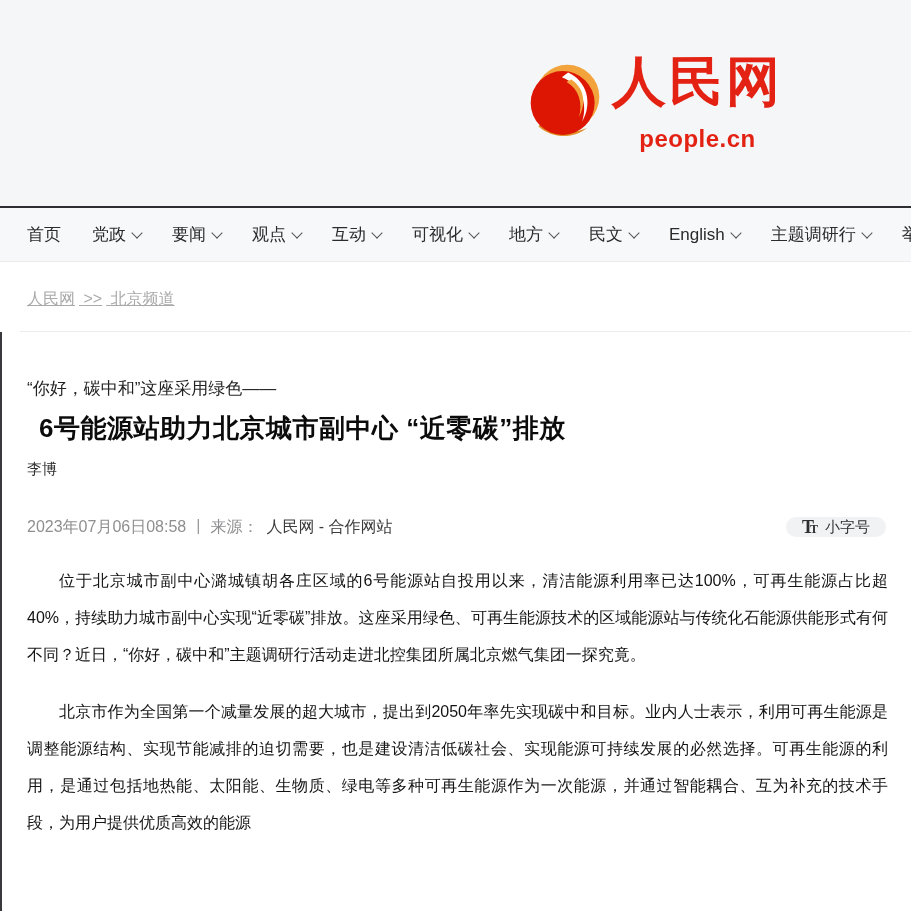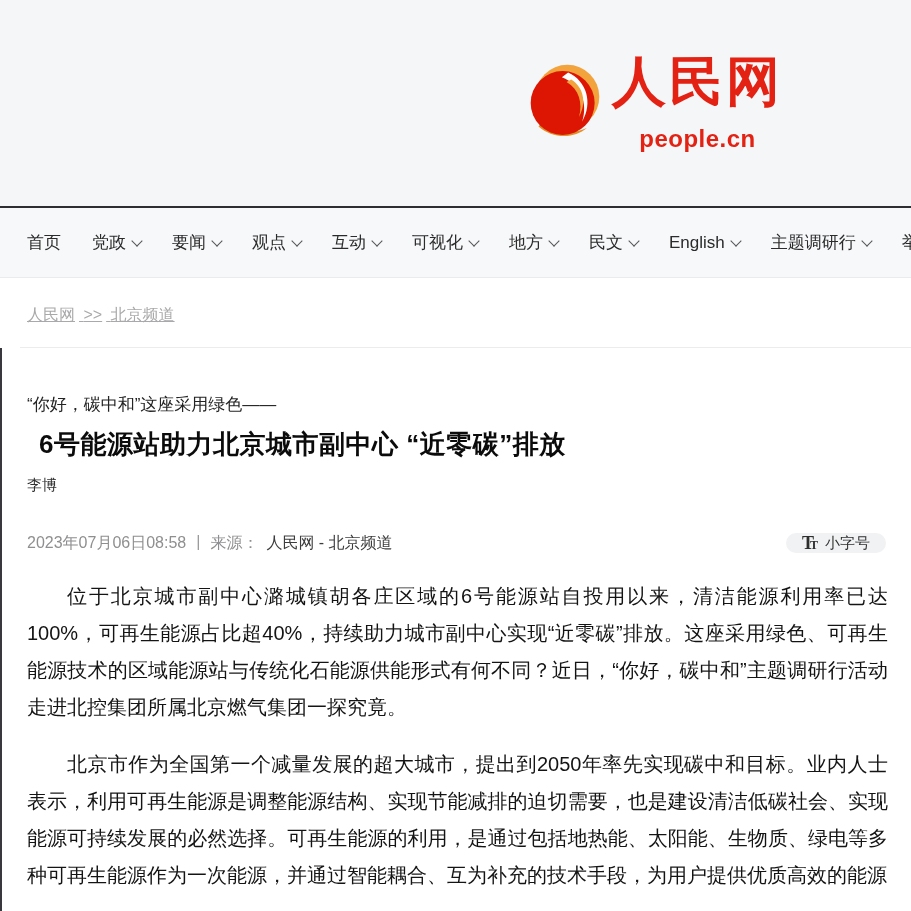--- a/index.html
+++ b/index.html
@@ -26,21 +26,21 @@
     font-family:"DejaVu Serif", serif;
     font-weight:bold; font-size:54px; line-height:1.05; letter-spacing:3px;
   }
   .logo-en {
     font-size:24px; font-weight:bold; letter-spacing:0.5px;
     text-align:center; margin-top:15px;
   }
 
   
   .main-nav {
-    height:72px; background:#f7f8fa;
+    height:56px; background:#f7f8fa;
     border-top:2px solid #2e2e32;
     border-bottom:1px solid #ebebee;
     display:flex; align-items:center;
     padding-left:27px; gap:31px;
     font-size:17px; color:#2b2b2b;
     white-space:nowrap;
   }
   .nav-item { display:flex; align-items:center; gap:7px; cursor:pointer; }
   .chev {
     width:8px; height:8px; margin-top:-4px;
@@ -89,21 +89,21 @@
     display:flex; align-items:center; gap:7px; cursor:pointer;
     font-family:"Liberation Sans", sans-serif;
   }
   .tt { font-family:"Liberation Serif", serif; font-weight:bold; line-height:1; }
   .tt-big { font-size:18px; }
   .tt-small { font-size:12px; margin-left:-4px; }
 
   .body { margin-top:24px; }
   .body p {
     margin:13px 0 20px;
-    font-size:20px; line-height:37px;
+    font-size:16px; line-height:37px;
     color:#141414; text-align:justify; text-indent:2em;
   }
   
   .cutoff-line {
     position:absolute; left:47px; right:10px; bottom:0; height:6px;
     background:repeating-linear-gradient(90deg,
       #9a9a9a 0 3px, transparent 3px 9px,
       #8c8c8c 9px 14px, transparent 14px 21px);
     opacity:0.55;
   }
@@ -182,21 +182,21 @@
 
 <main class="article-wrap">
   <div class="kicker">“你好，碳中和”这座采用绿色——</div>
   <h1 class="title">6号能源站助力北京城市副中心 “近零碳”排放</h1>
   <div class="author">李博</div>
 
   <div class="meta-row">
     <span>2023年07月06日08:58</span>
     <span class="meta-sep">|</span>
     <span>来源：</span>
-    <span class="source-name">人民网 - 北京频道</span>
+    <span class="source-name">人民网 - 合作网站</span>
     <button class="font-btn">
       <span class="tt"><span class="tt-big">T</span><span class="tt-small">T</span></span>
       <span>小字号</span>
     </button>
   </div>
 
   <div class="body" id="article-body">
       <p>位于北京城市副中心潞城镇胡各庄区域的6号能源站自投用以来，清洁能源利用率已达100%，可再生能源占比超40%，持续助力城市副中心实现“近零碳”排放。这座采用绿色、可再生能源技术的区域能源站与传统化石能源供能形式有何不同？近日，“你好，碳中和”主题调研行活动走进北控集团所属北京燃气集团一探究竟。</p>
       <p>北京市作为全国第一个减量发展的超大城市，提出到2050年率先实现碳中和目标。业内人士表示，利用可再生能源是调整能源结构、实现节能减排的迫切需要，也是建设清洁低碳社会、实现能源可持续发展的必然选择。可再生能源的利用，是通过包括地热能、太阳能、生物质、绿电等多种可再生能源作为一次能源，并通过智能耦合、互为补充的技术手段，为用户提供优质高效的能源</p>
     </div>

